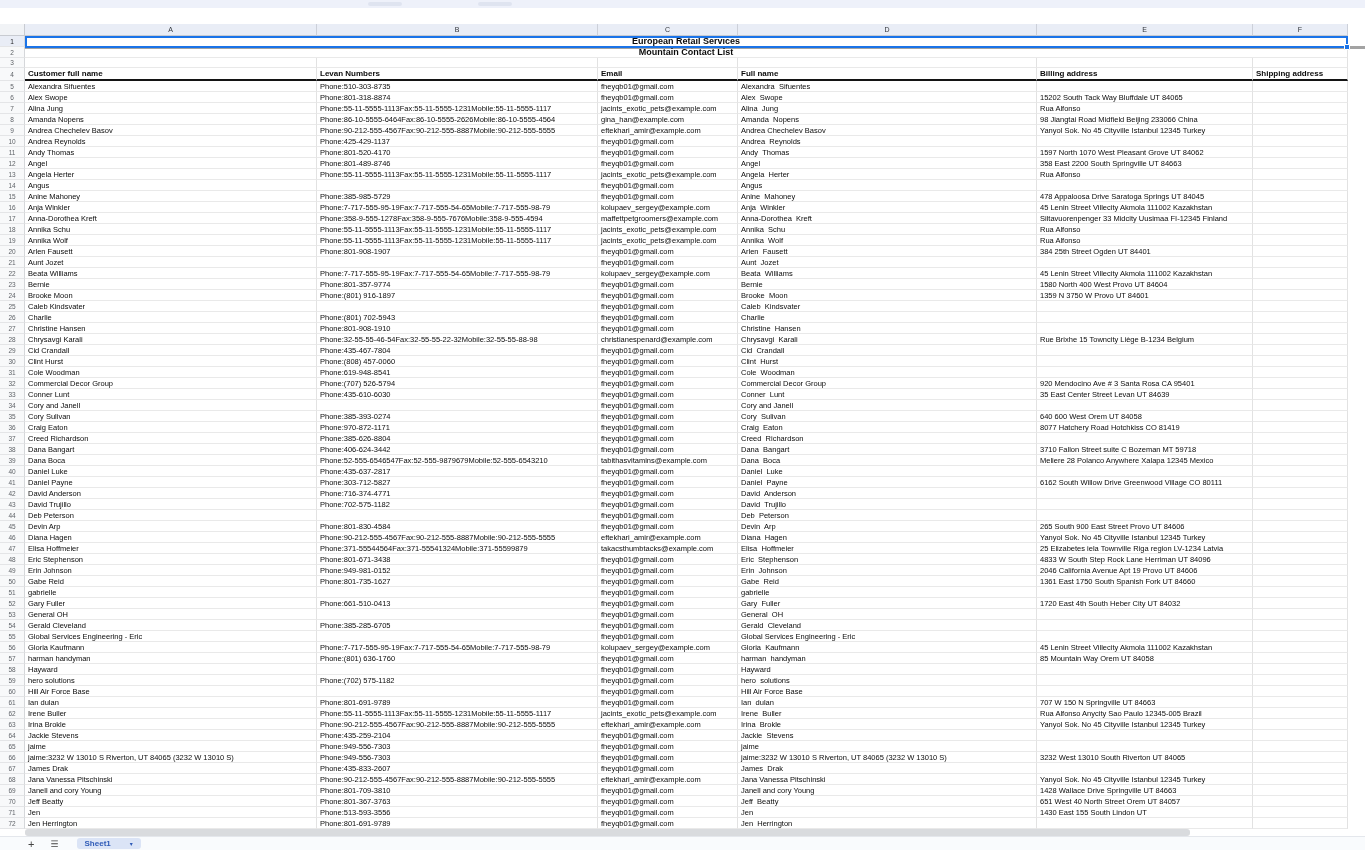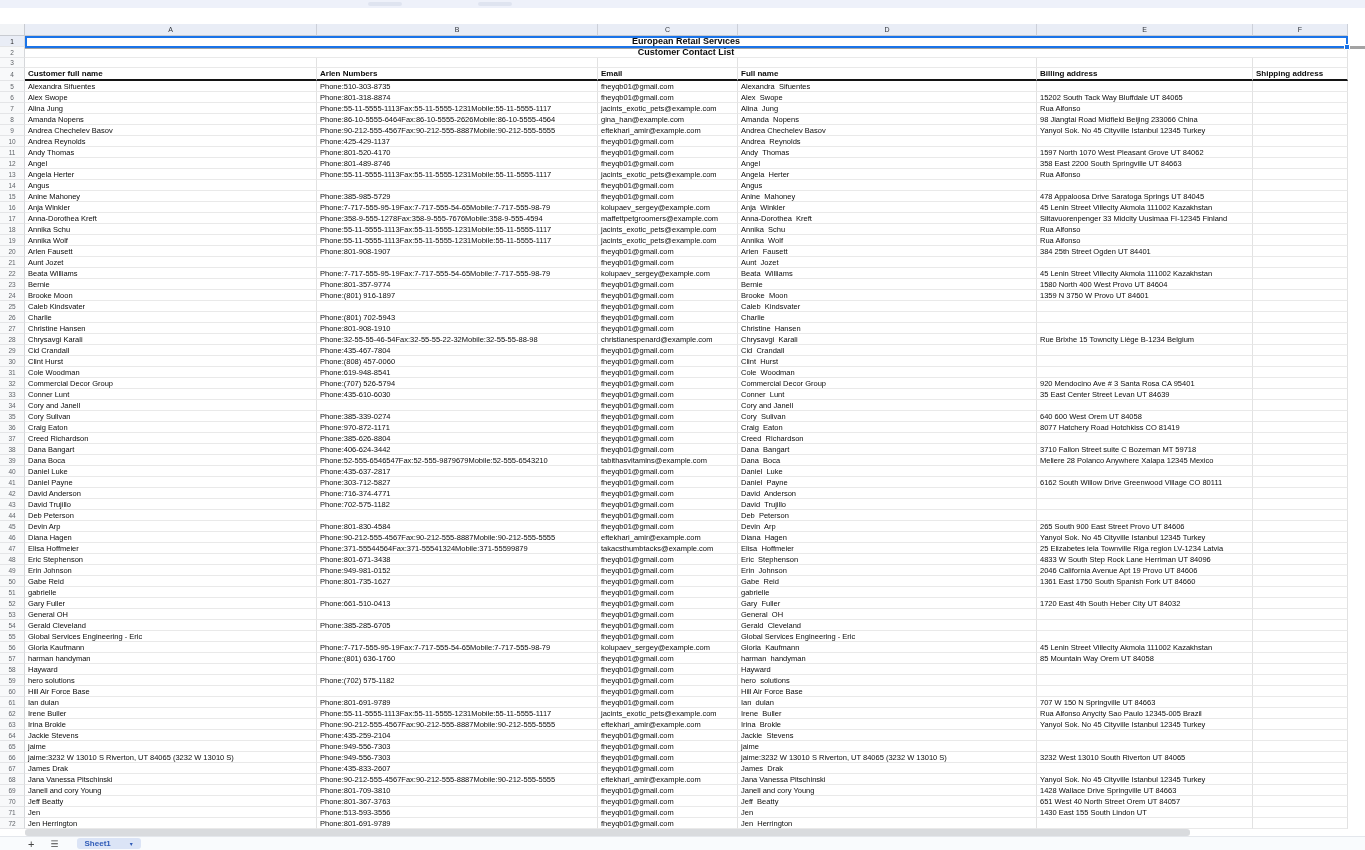--- a/index.html
+++ b/index.html
@@ -77,35 +77,35 @@
     <div class="ch w-f">F</div>
   </div>
 
   <div id="grid">
     <div class="row">
       <div class="rn rn-sel">1</div>
       <div class="cell merged">European Retail Services</div>
     </div>
     <div class="row">
       <div class="rn">2</div>
-      <div class="cell merged">Customer Contact List</div>
+      <div class="cell merged">Mountain Contact List</div>
     </div>
     <div class="row r3">
       <div class="rn">3</div>
       <div class="cell w-a"></div>
       <div class="cell w-b"></div>
       <div class="cell w-c"></div>
       <div class="cell w-d"></div>
       <div class="cell w-e"></div>
       <div class="cell w-f"></div>
     </div>
     <div class="row hdr4">
       <div class="rn">4</div>
       <div class="cell w-a">Customer full name</div>
-      <div class="cell w-b">Arlen Numbers</div>
+      <div class="cell w-b">Levan Numbers</div>
       <div class="cell w-c">Email</div>
       <div class="cell w-d">Full name</div>
       <div class="cell w-e">Billing address</div>
       <div class="cell w-f">Shipping address</div>
     </div>
     <div id="data-rows">
         <div class="row">
           <div class="rn">5</div>
           <div class="cell w-a">Alexandra Sifuentes</div>
           <div class="cell w-b">Phone:510-303-8735</div>
@@ -371,21 +371,21 @@
           <div class="cell w-a">Cory and Janell</div>
           <div class="cell w-b"></div>
           <div class="cell w-c">fheyqb01@gmail.com</div>
           <div class="cell w-d">Cory and Janell</div>
           <div class="cell w-e"></div>
           <div class="cell w-f"></div>
         </div>
         <div class="row">
           <div class="rn">35</div>
           <div class="cell w-a">Cory Sulivan</div>
-          <div class="cell w-b">Phone:385-339-0274</div>
+          <div class="cell w-b">Phone:385-393-0274</div>
           <div class="cell w-c">fheyqb01@gmail.com</div>
           <div class="cell w-d">Cory  Sulivan</div>
           <div class="cell w-e">640 600 West Orem UT 84058</div>
           <div class="cell w-f"></div>
         </div>
         <div class="row">
           <div class="rn">36</div>
           <div class="cell w-a">Craig Eaton</div>
           <div class="cell w-b">Phone:970-872-1171</div>
           <div class="cell w-c">fheyqb01@gmail.com</div>

